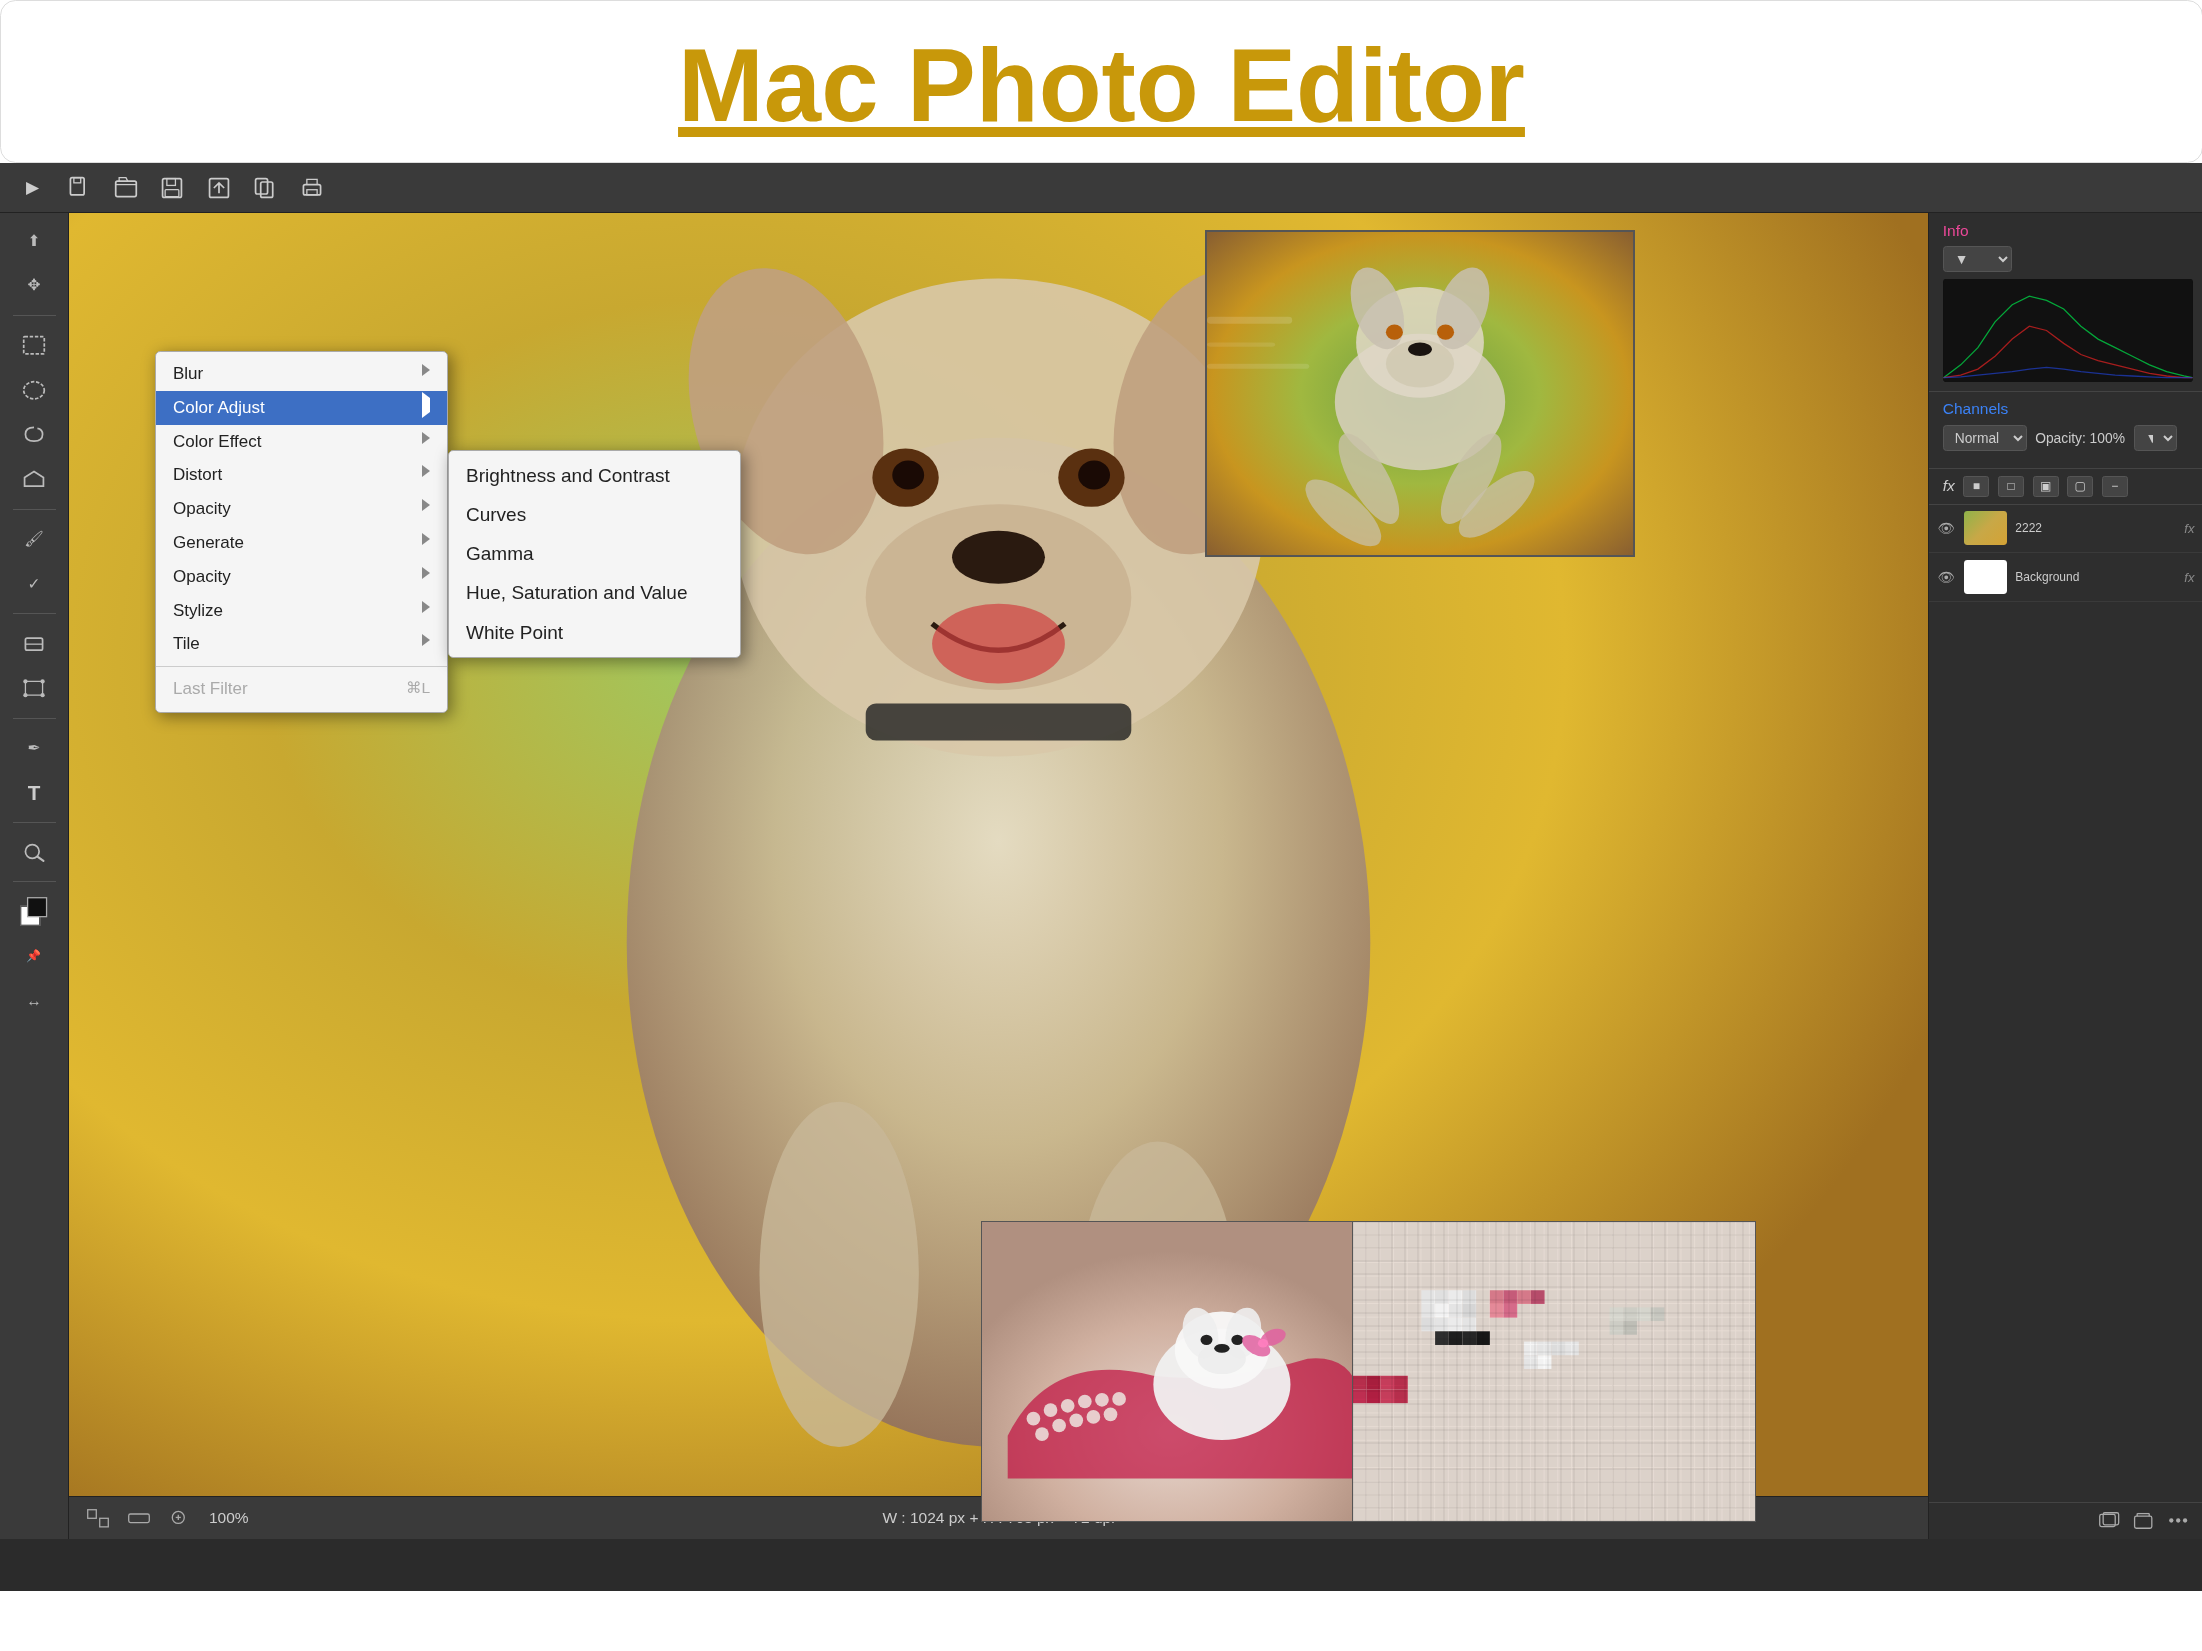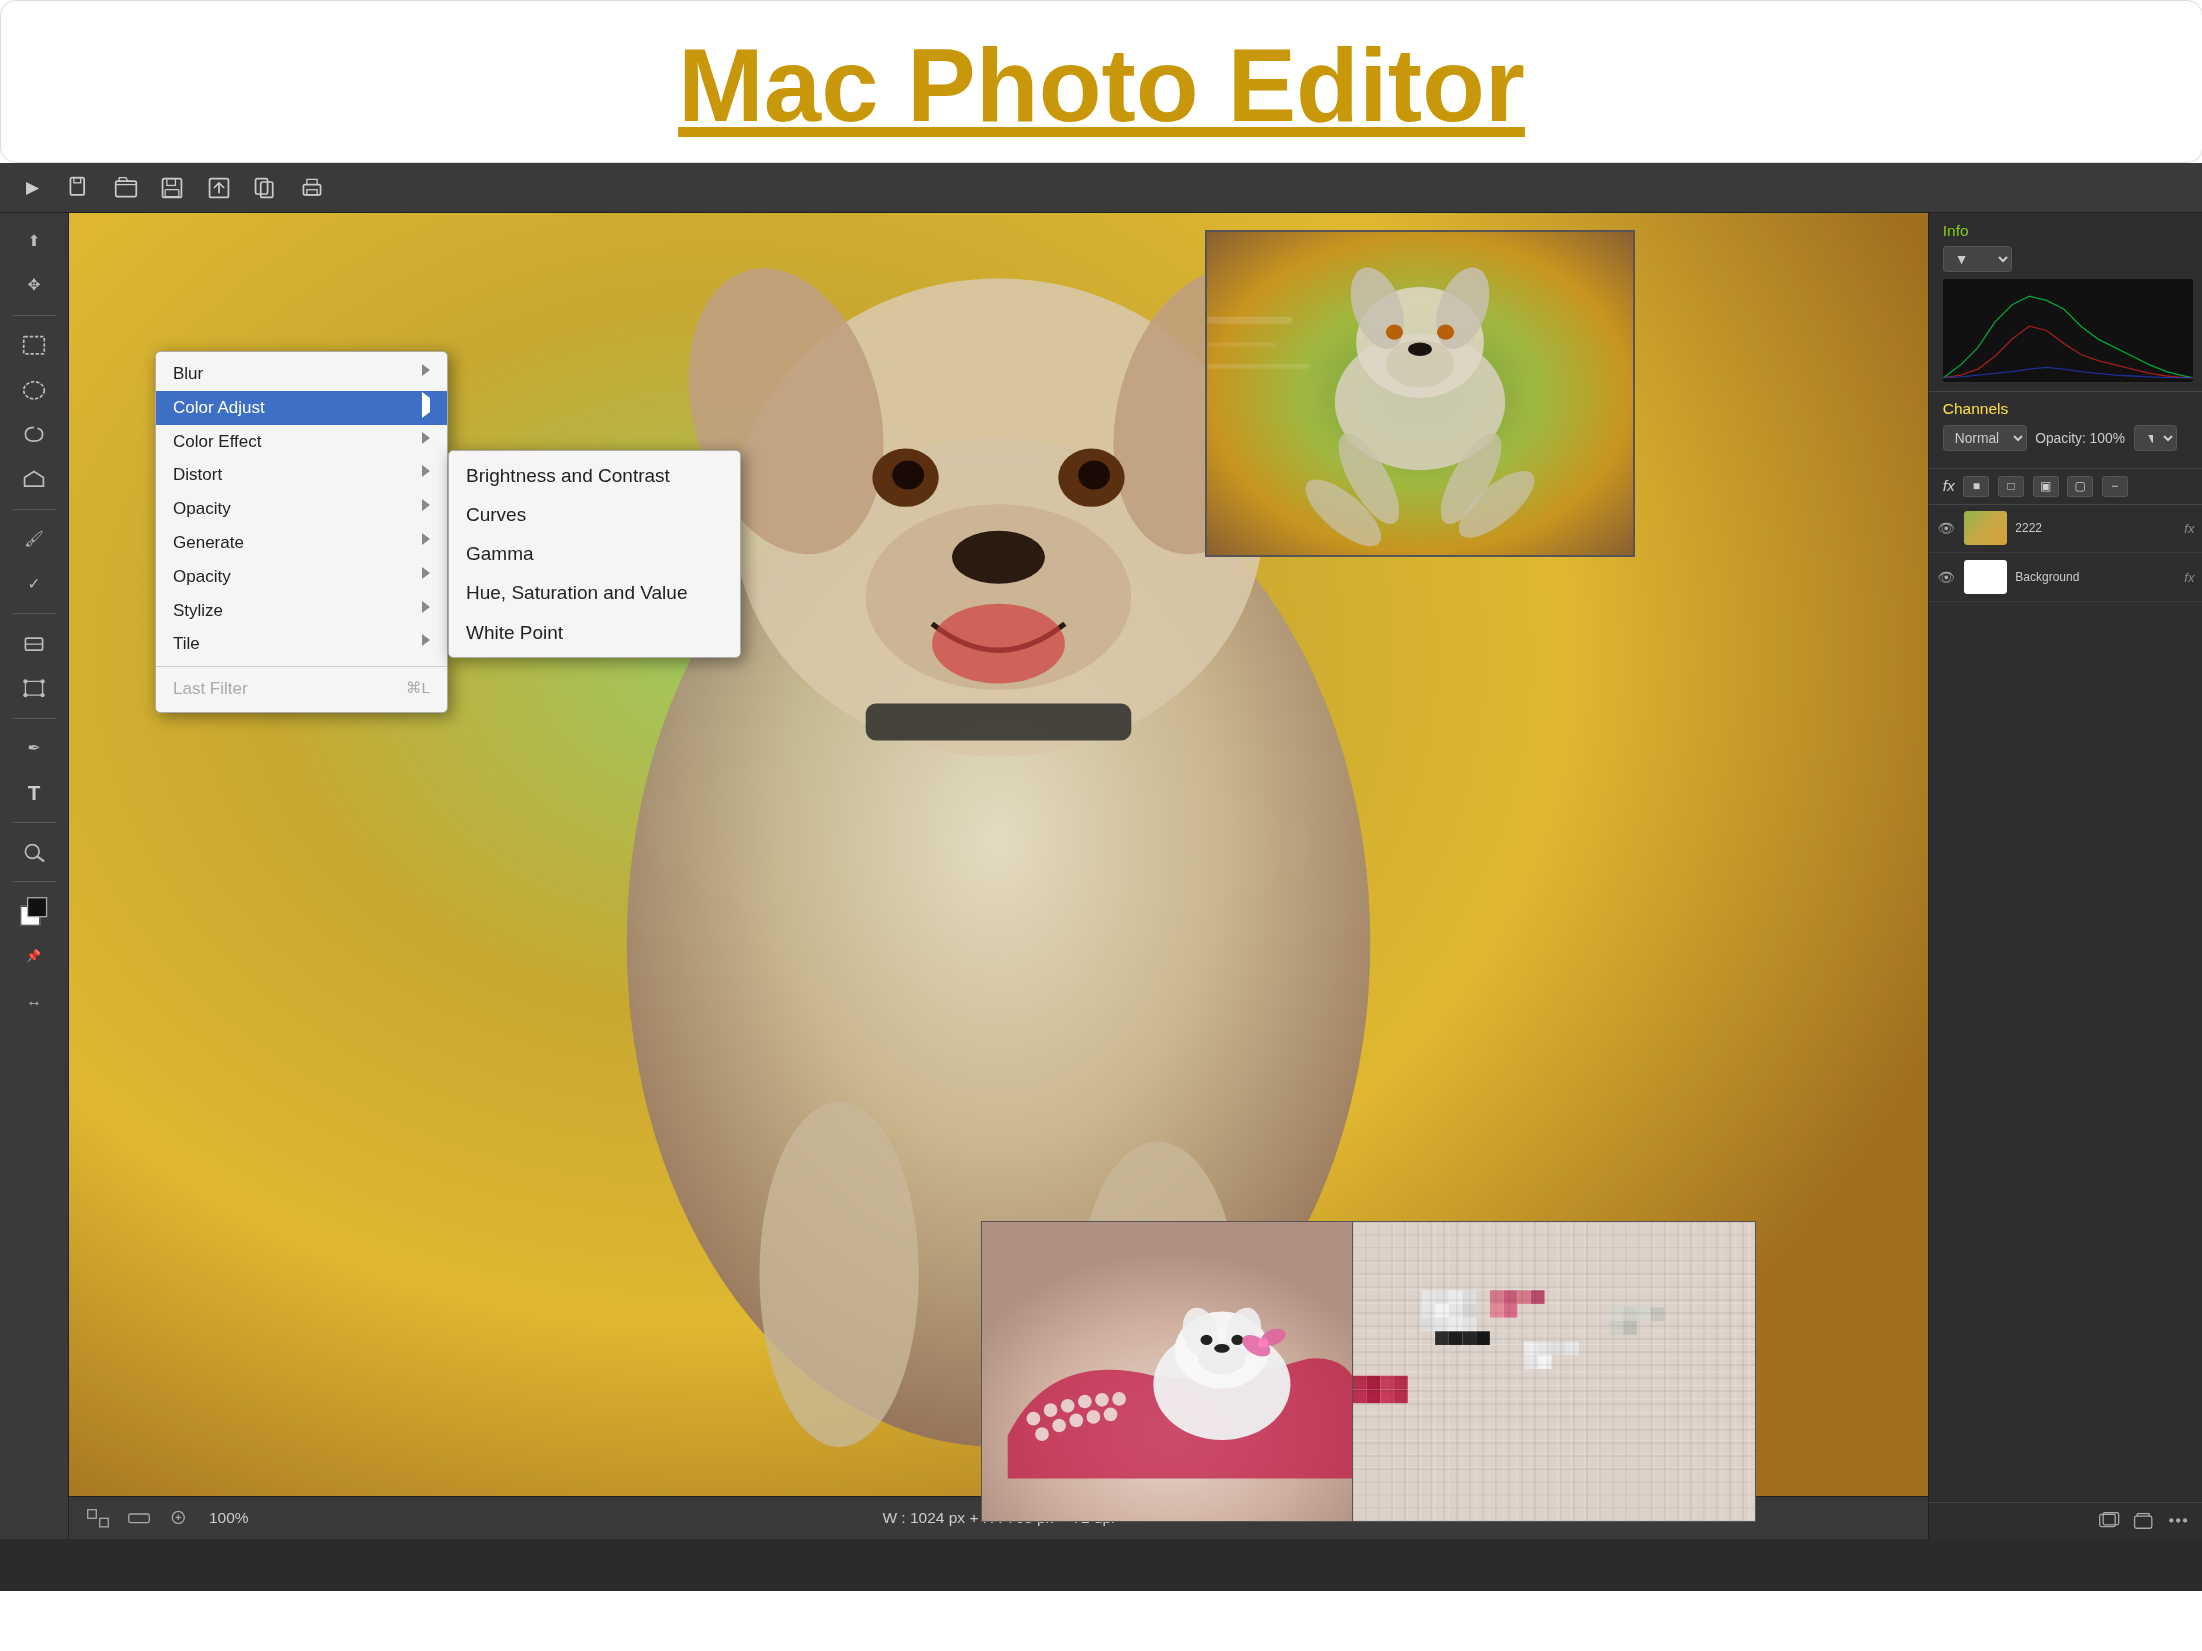--- a/index.html
+++ b/index.html
@@ -242,41 +242,41 @@
       border-left: 0.9px solid #222;
     }
 
     #info-panel {
       padding: 8.6px 13.8px;
       border-bottom: 0.9px solid #444;
     }
 
     #info-label {
       font-size: 15.5px;
-      color: #84cc16;
+      color: #ec4899;
       margin-bottom: 6.9px;
     }
 
     #histogram {
       width: 250px;
       height: 103px;
       background: #111;
       border-radius: 3.4px;
       position: relative;
       overflow: hidden;
     }
 
     #channels-section {
       padding: 8.6px 13.8px;
       border-bottom: 0.9px solid #444;
     }
 
     #channels-label {
       font-size: 15.5px;
-      color: #fde047;
+      color: #3b82f6;
       margin-bottom: 6.9px;
     }
 
     #blend-mode-row {
       display: flex;
       align-items: center;
       gap: 8.6px;
       margin-bottom: 8.6px;
     }
 

